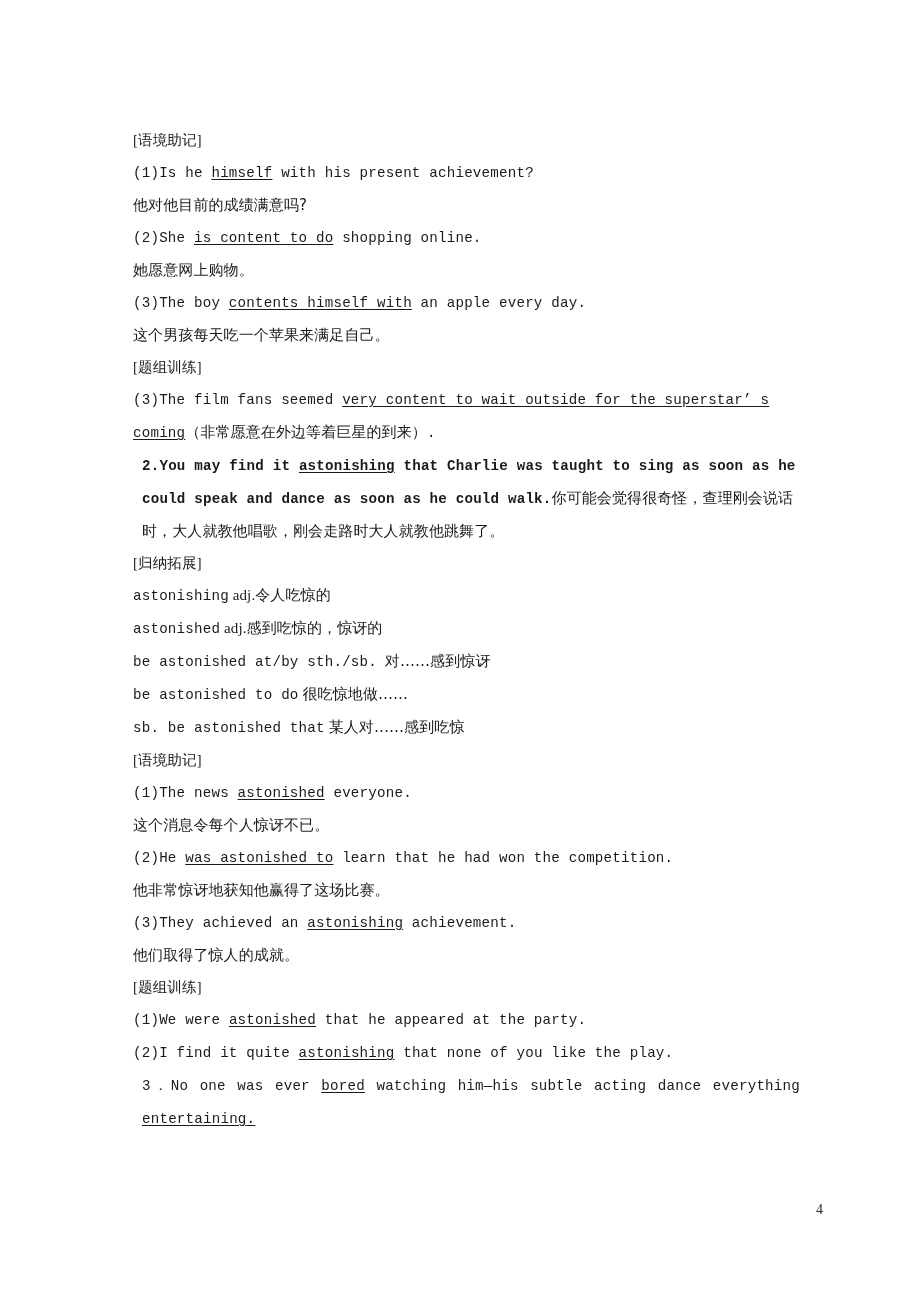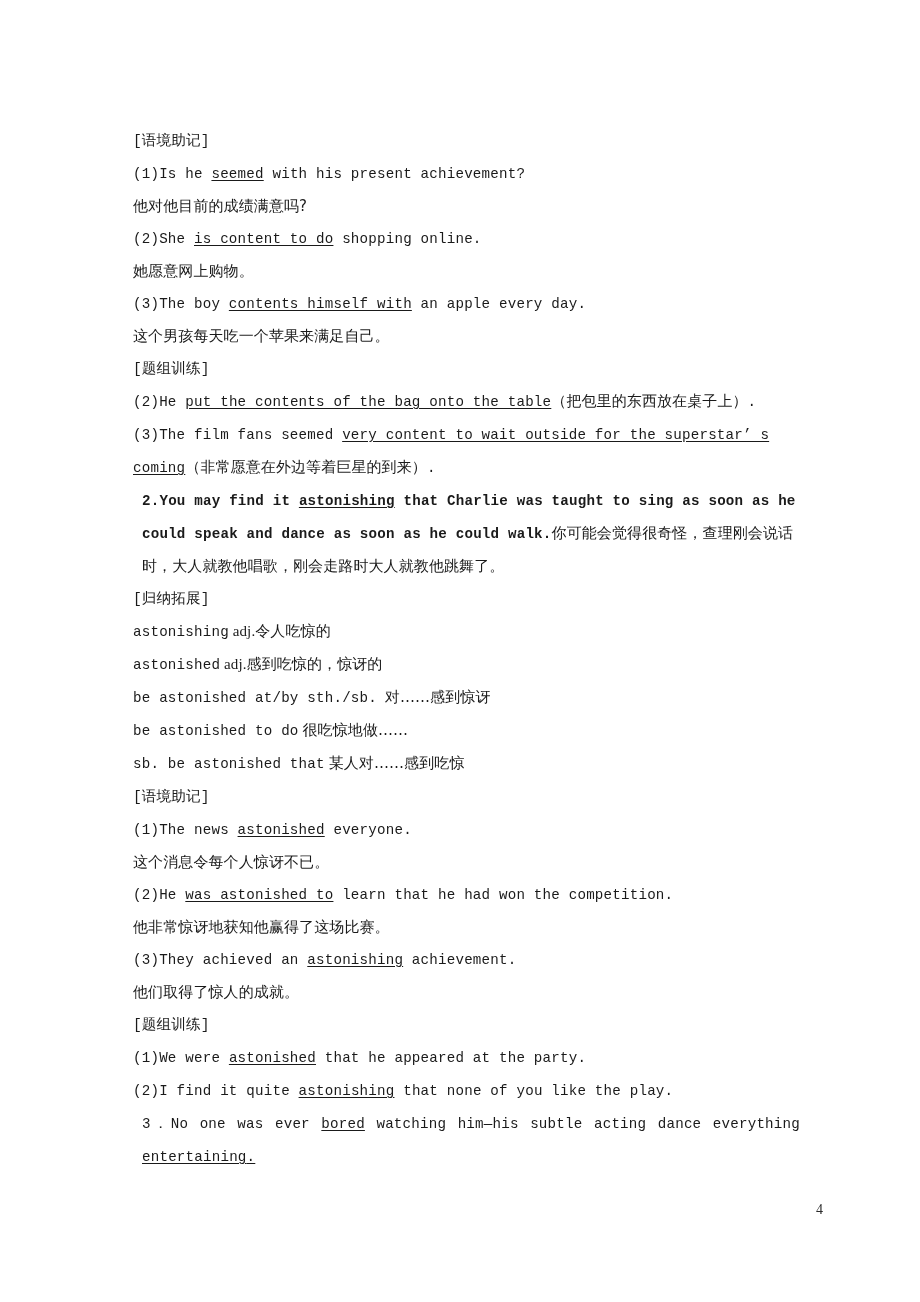--- a/index.html
+++ b/index.html
@@ -43,21 +43,21 @@
     text-underline-offset: 2px;
   }
   .b {
     font-weight: bold;
   }
   .it {
     font-family: "Liberation Serif", "DejaVu Serif", serif;
     font-size: 15px;
   }
   .bracket-head {
-    font-family: Liberation Mono, monospace;
+    font-family: Liberation Serif, serif;
     font-size: 14.6px;
     text-align: center;
   }
   
   .just {
     white-space: normal;
     text-align: justify;
     text-align-last: justify;
     width: 658px;
   }
@@ -87,21 +87,21 @@
 <body>
 
 <div class="page">
   <div class="content">
 
     <div class="line">
       <span class="bracket-head">[语境助记]</span>
     </div>
 
     <div class="line">
-      <span class="en">(1)Is he </span><span class="en u">seemed</span><span class="en"> with his present achievement?</span>
+      <span class="en">(1)Is he </span><span class="en u">himself</span><span class="en"> with his present achievement?</span>
     </div>
     <div class="line">
       <span class="cn">他对他目前的成绩满意吗?</span>
     </div>
 
     <div class="line">
       <span class="en">(2)She </span><span class="en u">is content to do</span><span class="en"> shopping online.</span>
     </div>
     <div class="line">
       <span class="cn">她愿意网上购物。</span>
@@ -112,23 +112,20 @@
     </div>
     <div class="line">
       <span class="cn">这个男孩每天吃一个苹果来满足自己。</span>
     </div>
 
     <div class="line">
       <span class="bracket-head">[题组训练]</span>
     </div>
 
 
-    <div class="line">
-      <span class="en">(2)</span><span class="en">He </span><span class="en u">put the contents of the bag onto the table</span><span class="cn">（把包里的东西放在桌子上）</span><span class="en">.</span>
-    </div>
 
     <div class="line tight">
       <span class="en">(3)</span><span class="en">The film fans seemed </span><span class="en u">very content to wait outside for the superstar’ s coming</span><span class="cn">（非常愿意在外边等着巨星的到来）</span><span class="en">.</span>
     </div>
 
     <div class="line tight indent-num">
       <span class="en b">2.</span><span class="en b">You may find it </span><span class="en b u">astonishing</span><span class="en b"> that Charlie was taught to sing as soon as he could speak and dance as soon as he could walk.</span><span class="cn">你可能会觉得很奇怪，查理刚会说话时，大人就教他唱歌，刚会走路时大人就教他跳舞了。</span>
     </div>
 
     <div class="line">

